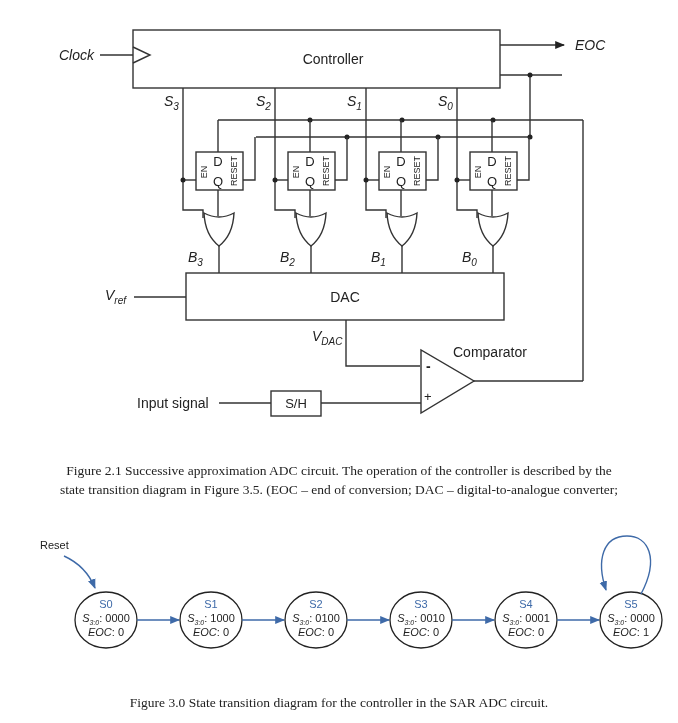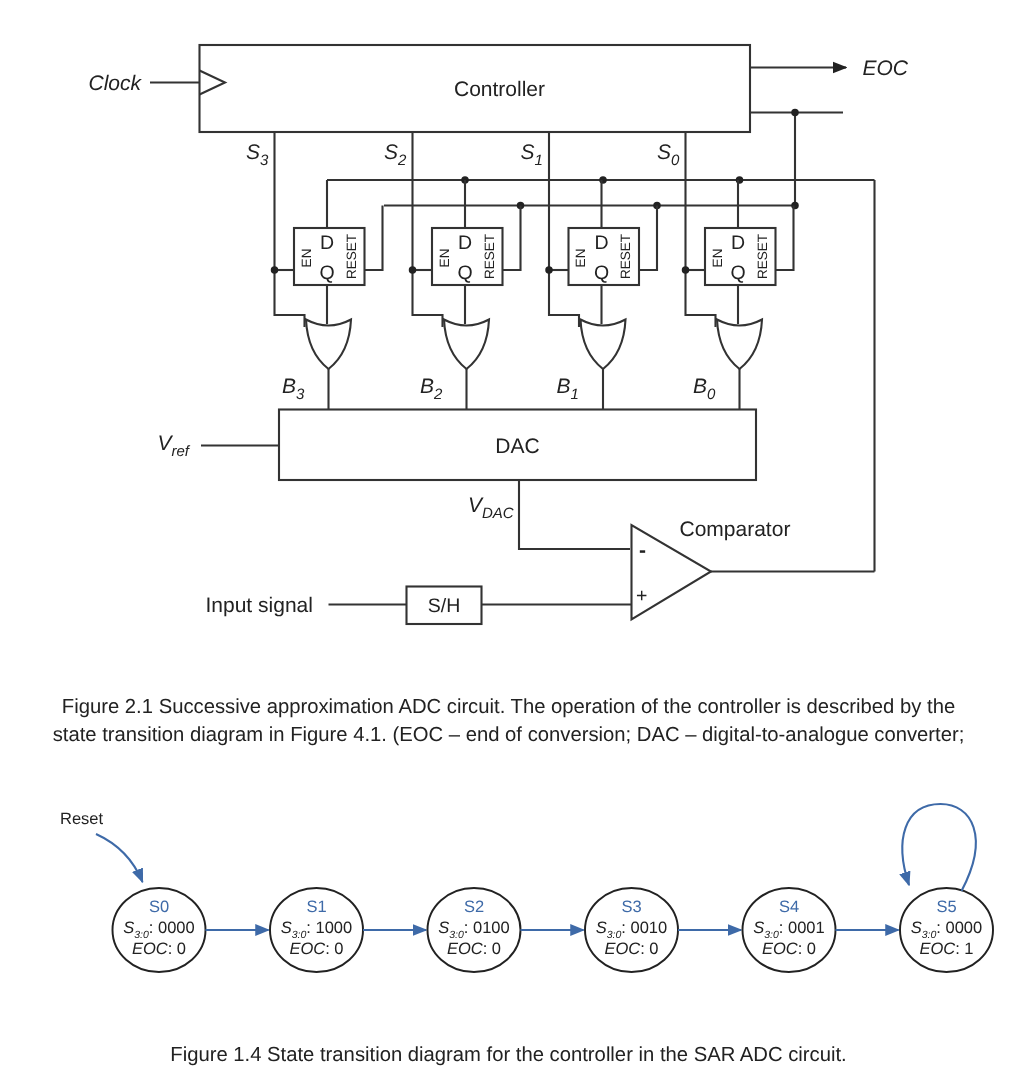--- a/index.html
+++ b/index.html
@@ -5,21 +5,21 @@
   html, body { margin: 0; padding: 0; background: #ffffff; }
   body { width: 678px; height: 723px; position: relative; overflow: hidden;
          font-family: "Liberation Sans", sans-serif; color: #222; }
   svg { position: absolute; left: 0; top: 0; }
   .wire { stroke: #333; stroke-width: 1.4; fill: none; }
   .box { stroke: #333; stroke-width: 1.4; fill: #fff; }
   .dot { fill: #222; }
   .t { font-family: "Liberation Sans", sans-serif; fill: #222; }
   .it { font-style: italic; }
   .caption { position: absolute; font-size: 13.5px; color: #222; text-align: center;
-             font-family: Liberation Sans, sans-serif; line-height: 19px; }
+             font-family: Liberation Serif, serif; line-height: 19px; }
   .state-arrow { stroke: #3e6aa8; stroke-width: 1.4; fill: none; }
   .state-circle { stroke: #222; stroke-width: 1.3; fill: #fff; }
   .state-name { fill: #3e6aa8; font-size: 11px; }
   .state-text { font-size: 11px; fill: #222; }
 </style>
 </head>
 <body>
 
 <svg width="678" height="723">
   <defs>
@@ -193,16 +193,16 @@
         <text class="t state-name" x="631" y="608" text-anchor="middle">S5</text>
         <text class="t state-text" x="631" y="622" text-anchor="middle"><tspan font-style="italic">S</tspan><tspan font-style="italic" font-size="7" dy="3">3:0</tspan><tspan dy="-3">: 0000</tspan></text>
         <text class="t state-text" x="631" y="636" text-anchor="middle"><tspan font-style="italic">EOC</tspan><tspan>: 1</tspan></text>
       </g>
     </g>
   <path class="state-arrow" d="M641,594 C660,558 648,536 627,536 C603,536 596,560 606,590" marker-end="url(#arrowBlue)"></path>
 </svg>
 
 <div class="caption" style="left:20px; top:461px; width:638px;">
   <div>Figure 2.1 Successive approximation ADC circuit. The operation of the controller is described by the</div>
-  <div>state transition diagram in Figure 4.1. (EOC – end of conversion; DAC – digital-to-analogue converter;</div>
+  <div>state transition diagram in Figure 3.5. (EOC – end of conversion; DAC – digital-to-analogue converter;</div>
 </div>
 
-<div class="caption" style="left:20px; top:693px; width:638px;">Figure 1.4 State transition diagram for the controller in the SAR ADC circuit.</div>
+<div class="caption" style="left:20px; top:693px; width:638px;">Figure 3.0 State transition diagram for the controller in the SAR ADC circuit.</div>
 
 </body></html>

